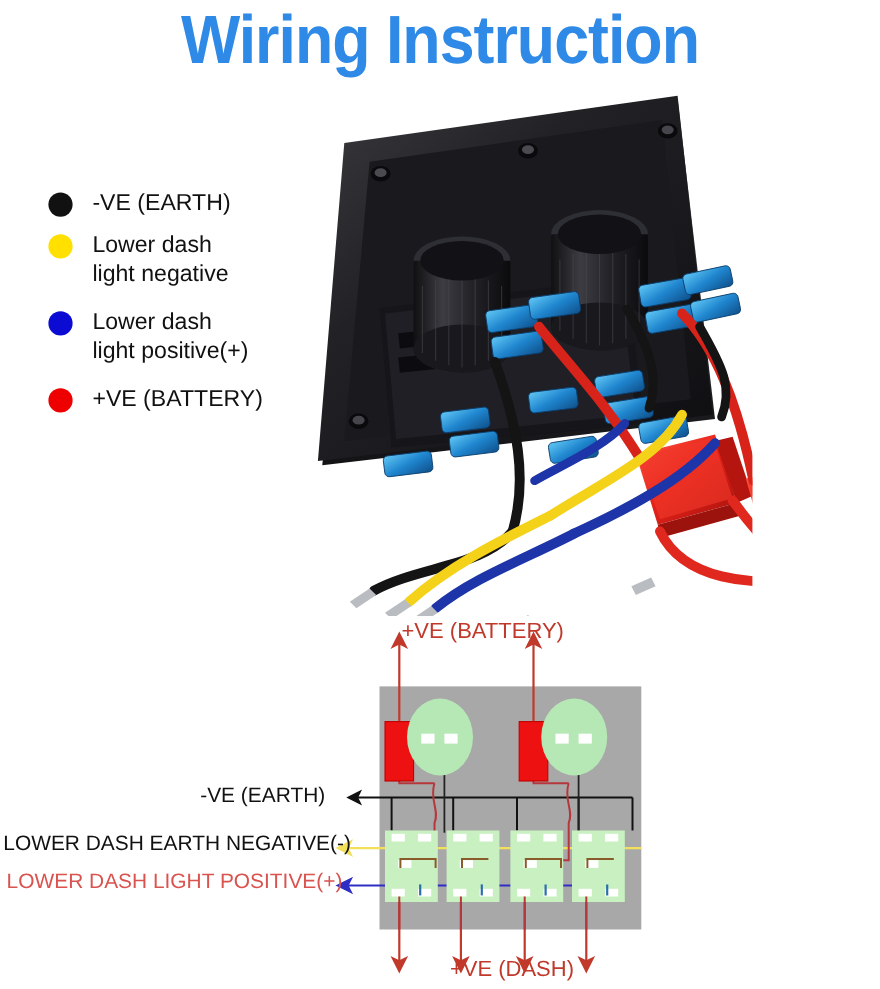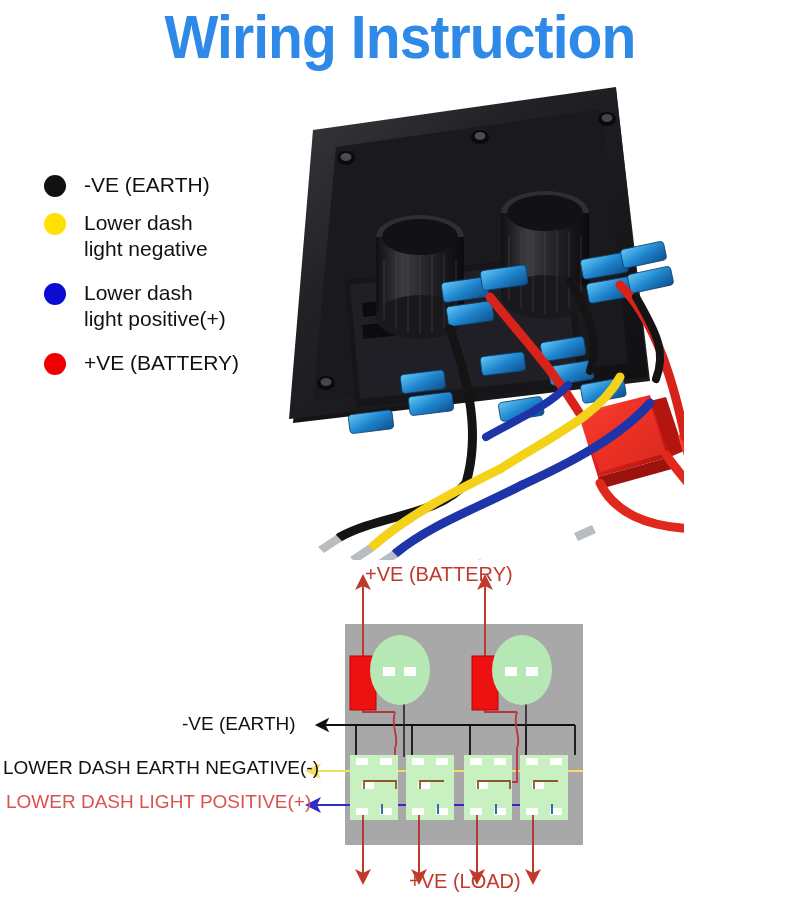--- a/index.html
+++ b/index.html
@@ -441,21 +441,21 @@
 
     
     
     
     
     
     
   </div>
 
   <div class="sch-label" id="lbl-battery">+VE (BATTERY)</div>
-  <div class="sch-label" id="lbl-load">+VE (LOAD)</div>
+  <div class="sch-label" id="lbl-load">+VE (DASH)</div>
   <div class="sch-label" id="lbl-earth">-VE (EARTH)</div>
   <div class="sch-label" id="lbl-ldl-neg">LOWER DASH EARTH NEGATIVE(-)</div>
   <div class="sch-label" id="lbl-ldl-pos">LOWER DASH LIGHT POSITIVE(+)</div>
 
   <div id="legend">
     <div class="legend-row">
       <span class="legend-dot" style="background:#111111;"></span>
       <span class="legend-label">-VE (EARTH)</span>
     </div>
     <div class="legend-row">

